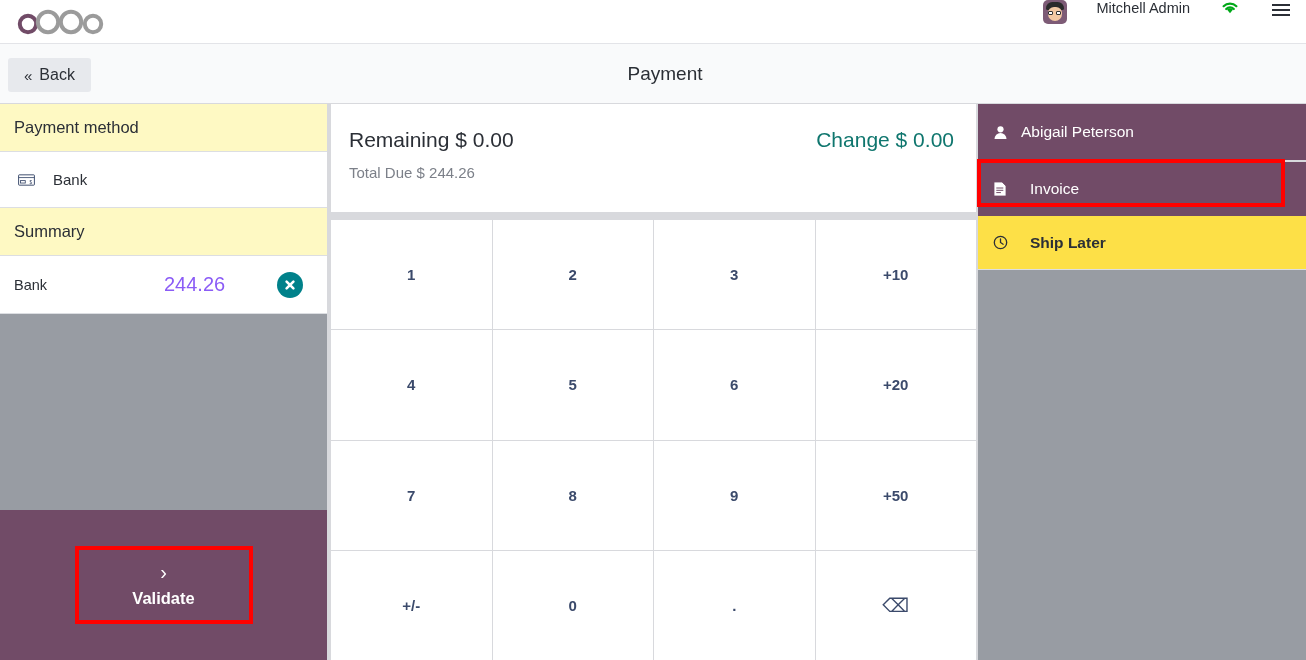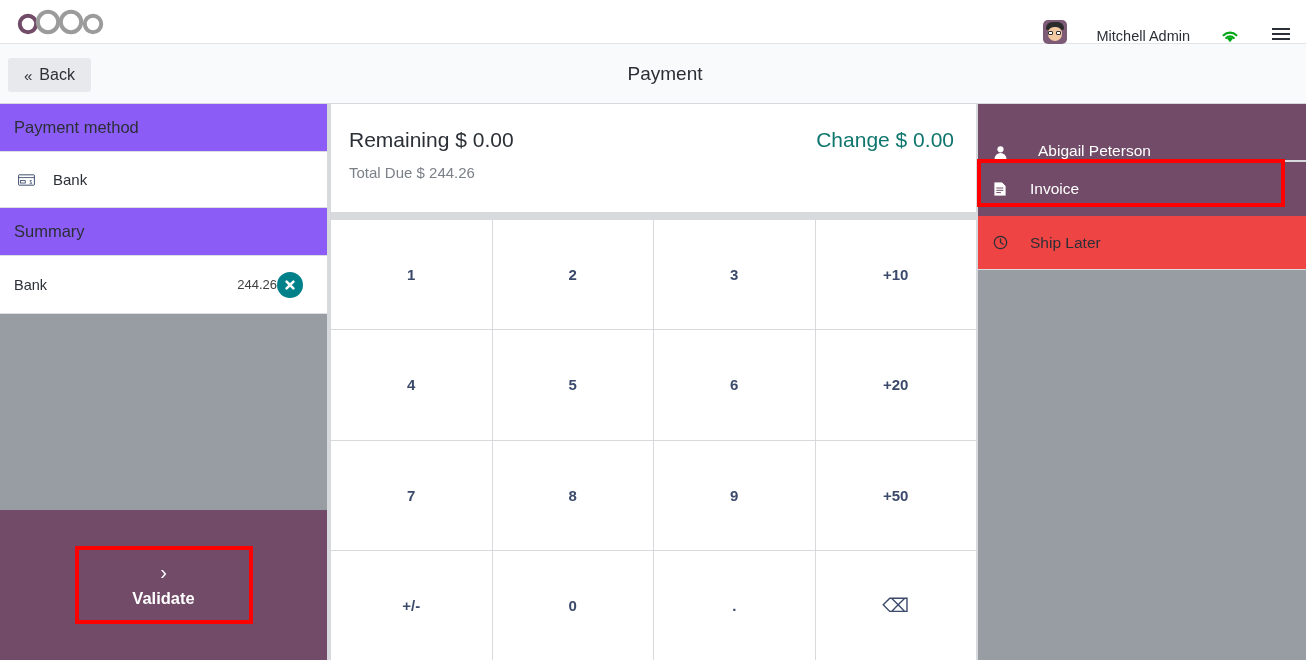--- a/index.html
+++ b/index.html
@@ -13,21 +13,21 @@
 
   
   .topbar {
     position: absolute; left: 0; top: 0; width: 1306px; height: 44px;
     background: #ffffff; border-bottom: 1px solid #e3e4e8;
     display: flex; align-items: center;
   }
   .logo { margin-left: 16px; display: flex; align-items: center; height: 44px; }
   .logo svg { display: block; }
   .topbar-right {
-    margin-left: auto; display: flex; align-items: flex-end; height: 44px;
+    margin-left: auto; display: flex; align-items: flex-start; height: 44px;
     padding-right: 14px; gap: 30px;
   }
   .avatar {
     width: 24px; height: 24px; border-radius: 5px; overflow: hidden;
     background: #7d5b76; position: relative; flex: 0 0 auto;
   }
   .avatar .hair { position: absolute; left: 3px; top: 2px; width: 18px; height: 8px;
      background: #2b2b2b; border-radius: 8px 8px 2px 2px; }
   .avatar .face { position: absolute; left: 5px; top: 7px; width: 14px; height: 14px;
      background: #f3c9a4; border-radius: 6px 6px 7px 7px; }
@@ -60,34 +60,34 @@
   }
 
   
   .left-col {
     position: absolute; left: 0; top: 104px; width: 327px; height: 556px;
     background: #989ca3; display: flex; flex-direction: column;
   }
   .pm-section { background: #ffffff; }
   .sec-title {
     height: 48px; display: flex; align-items: center; padding-left: 14px;
-    font-size: 16.5px; color: #2b2f36; background: #8b5cf6;
+    font-size: 16.5px; color: #2b2f36; background: #fef9c3;
     border-bottom: 1px solid #dcdee2;
   }
   .pm-item {
     height: 56px; display: flex; align-items: center; padding-left: 18px;
     gap: 18px; background: #fff; border-bottom: 1px solid #dcdee2; cursor: pointer;
   }
   .pm-label { font-size: 15px; color: #2b2f36; }
   .sum-row {
     height: 58px; display: flex; align-items: center; background: #fff;
     border-bottom: 1px solid #dcdee2; padding: 0 0 0 14px;
   }
   .sum-name { font-size: 14.5px; color: #2b2f36; width: 150px; }
-  .sum-amount { font-size: 13px; color: #404040; flex: 1; text-align: right; }
+  .sum-amount { font-size: 20px; color: #8b5cf6; flex: 1; text-align: left; }
   .del-btn {
     width: 26px; height: 26px; border-radius: 50%; background: #00818a;
     margin-right: 24px; display: flex; align-items: center; justify-content: center;
     cursor: pointer; flex: 0 0 auto;
   }
   .del-btn svg { display: block; }
   .left-filler { flex: 1; background: #989ca3; }
   .validate-zone {
     height: 150px; background: #714b67; display: flex;
     align-items: center; justify-content: center;
@@ -131,29 +131,29 @@
   }
   .key.backspace { font-size: 19px; font-weight: normal; }
 
   
   .right-col {
     position: absolute; left: 978px; top: 104px; width: 328px; height: 556px;
     background: #989ca3;
   }
   .cust-item {
     height: 58px; background: #714b67; color: #ffffff;
-    display: flex; align-items: flex-end; gap: 28px; padding-left: 15px;
+    display: flex; align-items: center; gap: 11px; padding-left: 15px;
     border-bottom: 2px solid #d8d9dd; cursor: pointer;
   }
   .opt-item {
     height: 54px; background: #714b67; color: #ffffff;
     display: flex; align-items: center; gap: 20px; padding-left: 15px;
     cursor: pointer;
   }
-  .opt-item.inactive { background: #ef4444; color: #2b2f36; border-bottom: 1px solid #dcdee2; }
+  .opt-item.inactive { background: #fde047; color: #2b2f36; border-bottom: 1px solid #dcdee2; font-weight: bold; }
   .opt-label { font-size: 15.5px; }
   .invoice-wrap { position: relative; }
   .hl-box {
     position: absolute; left: -1px; top: -3px; width: 308px; height: 48px;
     border: 4px solid #ff0000; pointer-events: none;
   }
   .right-filler { height: 100%; background: #989ca3; }
   .icon-sm { display: flex; align-items: center; width: 17px; }
 </style>
 </head>

